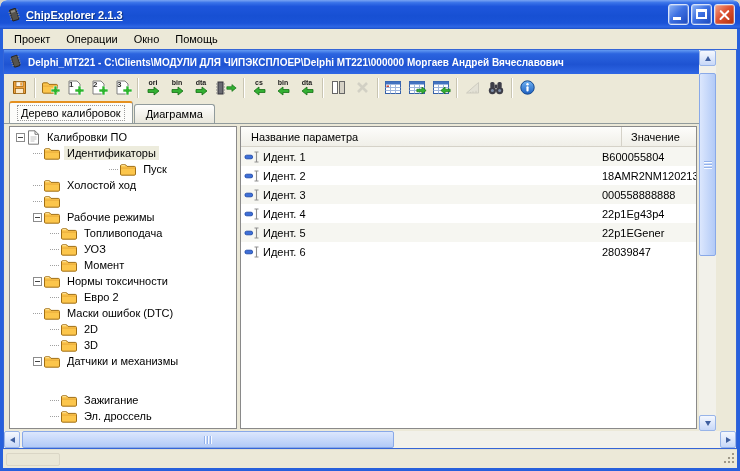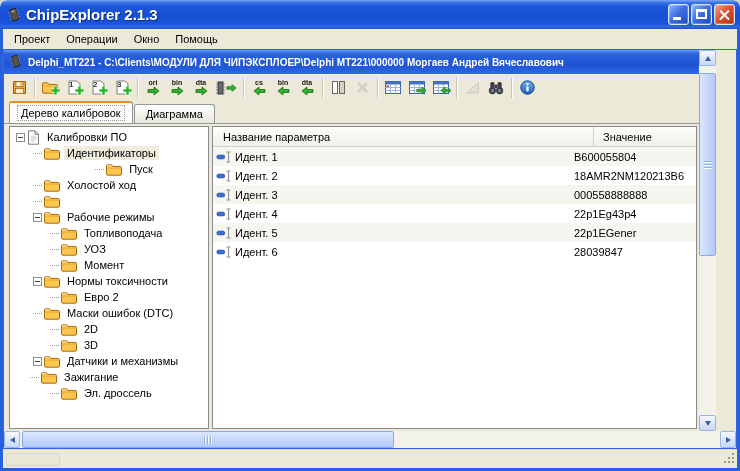--- a/index.html
+++ b/index.html
@@ -6,21 +6,21 @@
   *{box-sizing:border-box;}
   body{width:740px;height:471px;font-family:"Liberation Sans","DejaVu Sans",sans-serif;font-size:11px;color:#000;overflow:hidden;}
 
   .window{width:740px;height:471px;display:flex;flex-direction:column;border-radius:7px 7px 0 0;overflow:hidden;background:#ECE9D8;}
 
   
   .titlebar{height:29px;flex:none;display:flex;align-items:center;padding:0 5px 0 6px;
     background:linear-gradient(180deg,#7AA5F3 0%,#3B74E9 9%,#1E56DC 22%,#1750D3 55%,#1A53D8 80%,#2F67E5 93%,#1C4FC6 100%);
     border-radius:7px 7px 0 0;}
   .app-icon{width:16px;height:16px;margin-right:4px;flex:none;}
-  .app-title{flex:1;color:#fff;font-weight:bold;font-size:15px;text-shadow:1px 1px 1px #0A2E7A;white-space:nowrap;overflow:hidden;}
+  .app-title{flex:1;color:#fff;font-weight:bold;font-size:11px;text-shadow:1px 1px 1px #0A2E7A;white-space:nowrap;overflow:hidden;text-decoration:underline;}
   .winbtns{display:flex;gap:2px;}
   .wbtn{width:21px;height:21px;border-radius:3px;border:1px solid #D9E4F9;position:relative;
     background:linear-gradient(135deg,#8FB4F5 0%,#3E71E2 45%,#1D49BE 100%);box-shadow:inset 0 0 0 1px rgba(255,255,255,.25);}
   .wbtn.close{background:linear-gradient(135deg,#F3A58B 0%,#DE5334 45%,#B12F0B 100%);}
   .glyph-min{position:absolute;left:4px;bottom:4px;width:8px;height:3px;background:#fff;}
   .glyph-max{position:absolute;left:4px;top:4px;width:11px;height:10px;border:2px solid #fff;border-top-width:3px;}
   .glyph-close{position:absolute;inset:0;}
   .glyph-close::before,.glyph-close::after{content:"";position:absolute;left:3px;top:8.5px;width:13px;height:2.4px;background:#fff;border-radius:1px;}
   .glyph-close::before{transform:rotate(45deg);}
   .glyph-close::after{transform:rotate(-45deg);}
@@ -53,21 +53,21 @@
 
   
   .tabbar{height:22px;flex:none;display:flex;align-items:flex-end;padding-left:5px;background:#ECE9D8;}
   .tab{height:19px;display:flex;align-items:center;padding:0 7px;margin-right:1px;border:1px solid #919B9C;border-bottom:none;border-radius:3px 3px 0 0;background:linear-gradient(180deg,#FEFEFD,#E9E7DC);cursor:default;margin-top:15px;}
   .tab.active{height:22px;background:#FCFCFA;border-top:2px solid #E5901F;position:relative;z-index:2;}
   .tab-inner{padding:1px 3px;border:1px dotted transparent;white-space:nowrap;}
   .tab.active .tab-inner{border-color:#9A9A9A;}
 
   
   .content{flex:1;display:flex;border-top:1px solid #919B9C;padding:2px 2px 2px 5px;min-height:0;background:#ECE9D8;}
-  .tree-panel{width:200px;flex:none;background:#fff;border:1px solid #8A8A8A;overflow:hidden;padding-top:2px;}
+  .tree-panel{width:228px;flex:none;background:#fff;border:1px solid #8A8A8A;overflow:hidden;padding-top:2px;}
   .splitter{width:3px;flex:none;}
   .table-panel{flex:1;background:#fff;border:1px solid #8A8A8A;overflow:hidden;display:flex;flex-direction:column;min-width:0;}
 
   
   .tree-item{height:16px;display:flex;align-items:center;white-space:nowrap;cursor:default;}
   .t-connector{width:9px;height:1px;border-top:1px dotted #A0A0A0;margin-right:2px;flex:none;}
   .t-expander{width:9px;height:9px;flex:none;margin-right:2px;border:1px solid #8C8C8C;background:#fff center/5px 1px no-repeat linear-gradient(#444,#444);}
   .t-icon{flex:none;margin-right:4px;display:flex;}
   .t-label{padding:1px 3px;}
   .tree-item.selected .t-label{background:#EDECDD;}
@@ -515,21 +515,21 @@
 
     <span class="t-icon">
                     <svg width="16" height="13" viewBox="0 0 16 13">
                       <path d="M.5 3Q.5 1.8 1.7 1.8H5.6L7 3.4H14.3Q15.5 3.4 15.5 4.6V11Q15.5 12.2 14.3 12.2H1.7Q.5 12.2 .5 11Z" fill="#FCC64C" stroke="#A06F16"></path>
                       <path d="M.9 5.1H15.1" stroke="#E8A93C"></path>
                       <path d="M1.4 2.6H5.2" stroke="#FDE29A"></path>
                     </svg>
                   </span>
     <span class="t-label">Датчики и механизмы</span>
   </div>
-                <div class="tree-item" style="padding-left: 20px;">
+                <div class="tree-item" style="padding-left: 40px; margin-top: 23px;">
     <span class="t-connector"></span>
 
     <span class="t-icon">
                     <svg width="16" height="13" viewBox="0 0 16 13">
                       <path d="M.5 3Q.5 1.8 1.7 1.8H5.6L7 3.4H14.3Q15.5 3.4 15.5 4.6V11Q15.5 12.2 14.3 12.2H1.7Q.5 12.2 .5 11Z" fill="#FCC64C" stroke="#A06F16"></path>
                       <path d="M.9 5.1H15.1" stroke="#E8A93C"></path>
                       <path d="M1.4 2.6H5.2" stroke="#FDE29A"></path>
                     </svg>
                   </span>
     <span class="t-label">Зажигание</span>

